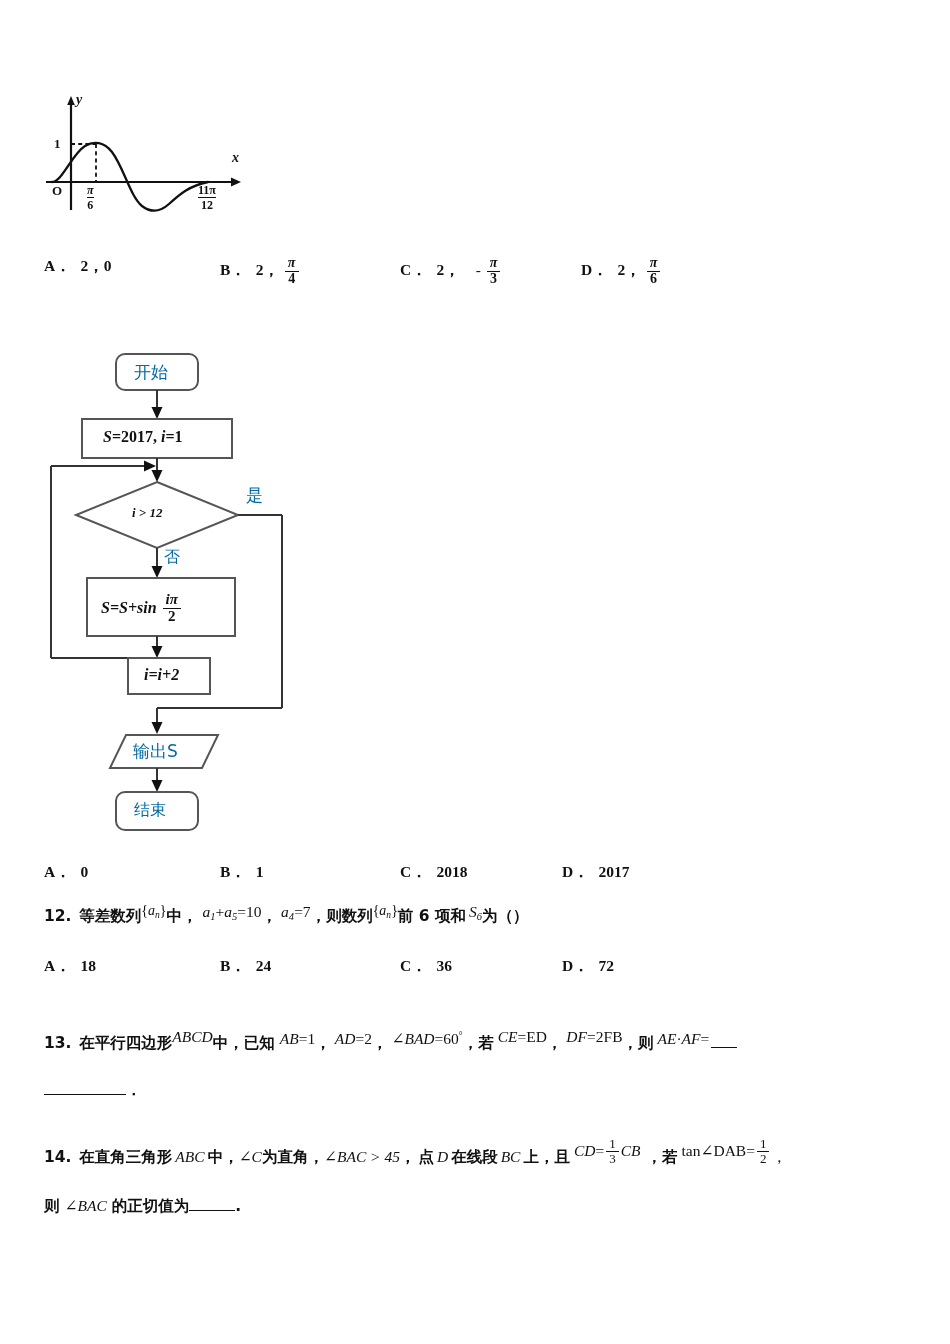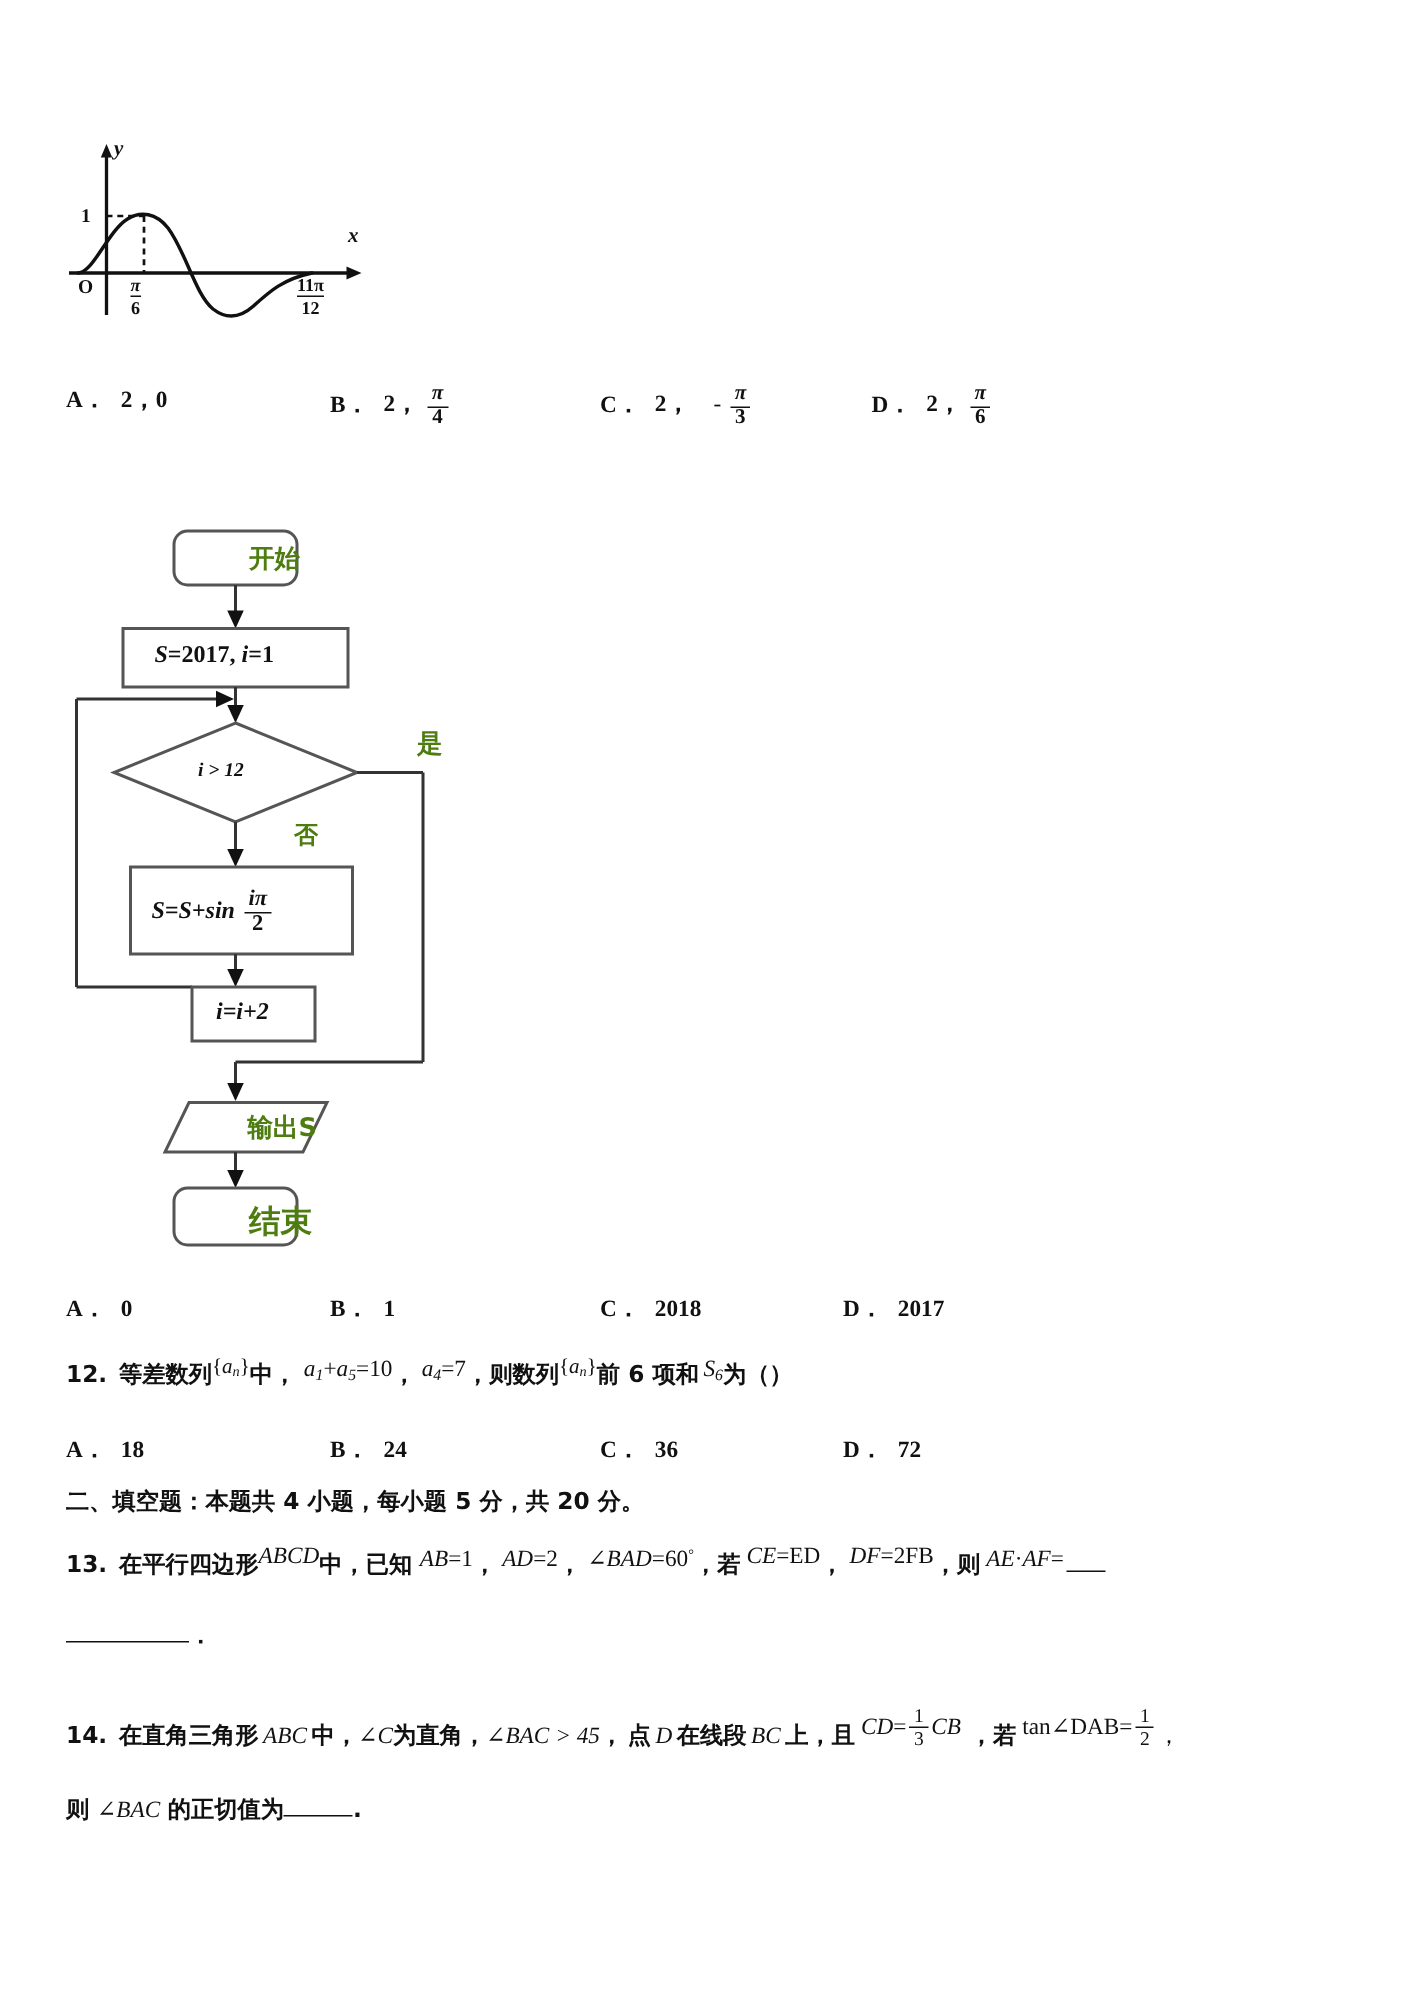--- a/index.html
+++ b/index.html
@@ -80,24 +80,23 @@
   #flowchart {
     position: absolute;
     left: 40px;
     top: 348px;
     width: 300px;
     height: 500px;
   }
   .fc-label {
     position: absolute;
     font-family: "DejaVu Sans", "Liberation Sans", sans-serif;
-    font-weight: bold;
+    font-weight: normal;
     font-size: 15px;
-    color: #4d7c0f;
-    margin-left: 32px;
+    color: #0369a1;
   }
   .fc-math {
     position: absolute;
     font-family: "Liberation Serif", "DejaVu Serif", serif;
     font-style: italic;
     font-weight: bold;
     font-size: 16px;
     color: #111;
     white-space: nowrap;
   }
@@ -242,21 +241,21 @@
       <span class="frac" style="font-size:15px; font-weight:bold; vertical-align:-0.5em;">
         <span class="num mi">iπ</span>
         <span class="den mn">2</span>
       </span>
     </div>
 
     <div class="fc-math" style="left:104px; top:318px;">i=i+2</div>
 
     <div class="fc-label" style="left:93px; top:392px; font-size:17px;">输出S</div>
 
-    <div class="fc-label" style="left:94px; top:452px; font-size:21px;">结束</div>
+    <div class="fc-label" style="left:94px; top:452px; font-size:16px;">结束</div>
   </div>
 
   <div class="opt-row" style="top:862px;">
     <div class="opt" style="left:0px;">
       <span>A．</span>
       <span style="margin-left:6px;">0</span>
     </div>
     <div class="opt" style="left:176px;">
       <span>B．</span>
       <span style="margin-left:6px;">1</span>
@@ -288,21 +287,20 @@
     <div class="opt" style="left:356px;">
       <span>C．</span>
       <span style="margin-left:6px;">36</span>
     </div>
     <div class="opt" style="left:518px;">
       <span>D．</span>
       <span style="margin-left:6px;">72</span>
     </div>
   </div>
 
-  <div class="qline cn" style="top:991px; font-size:15.5px;">二、填空题：本题共 4 小题，每小题 5 分，共 20 分。</div>
 
   <div class="qline" style="top:1033px; font-size:15.5px;">
     <span class="cn">13.</span>
     <span class="cn" style="margin-left:4px;">在平行四边形</span><span class="mi raise">ABCD</span><span class="cn">中，已知</span><span class="raise-sm" style="margin-left:5px;"><span class="mi">AB</span><span class="mn">=1</span></span><span class="cn">，</span><span class="raise-sm" style="margin-left:4px;"><span class="mi">AD</span><span class="mn">=2</span></span><span class="cn">，</span><span class="raise-sm" style="margin-left:4px;"><span class="mi">∠BAD</span><span class="mn">=60</span><span class="supdeg">°</span></span><span class="cn">，</span><span class="cn">若</span><span class="raise" style="margin-left:4px;"><span class="mi">CE</span><span class="mn">=ED</span></span><span class="cn">，</span><span class="raise" style="margin-left:4px;"><span class="mi">DF</span><span class="mn">=2FB</span></span><span class="cn">，</span><span class="cn">则</span><span class="raise-sm" style="margin-left:4px;"><span class="mi">AE</span><span class="mn">·</span><span class="mi">AF</span><span class="mn">=</span></span><span class="blank-line" style="width:26px; margin-left:2px;"></span>
   </div>
 
   <div class="qline" style="top:1080px; font-size:15.5px;">
     <span class="blank-line" style="width:82px;"></span><span class="cn">．</span>
   </div>
 

